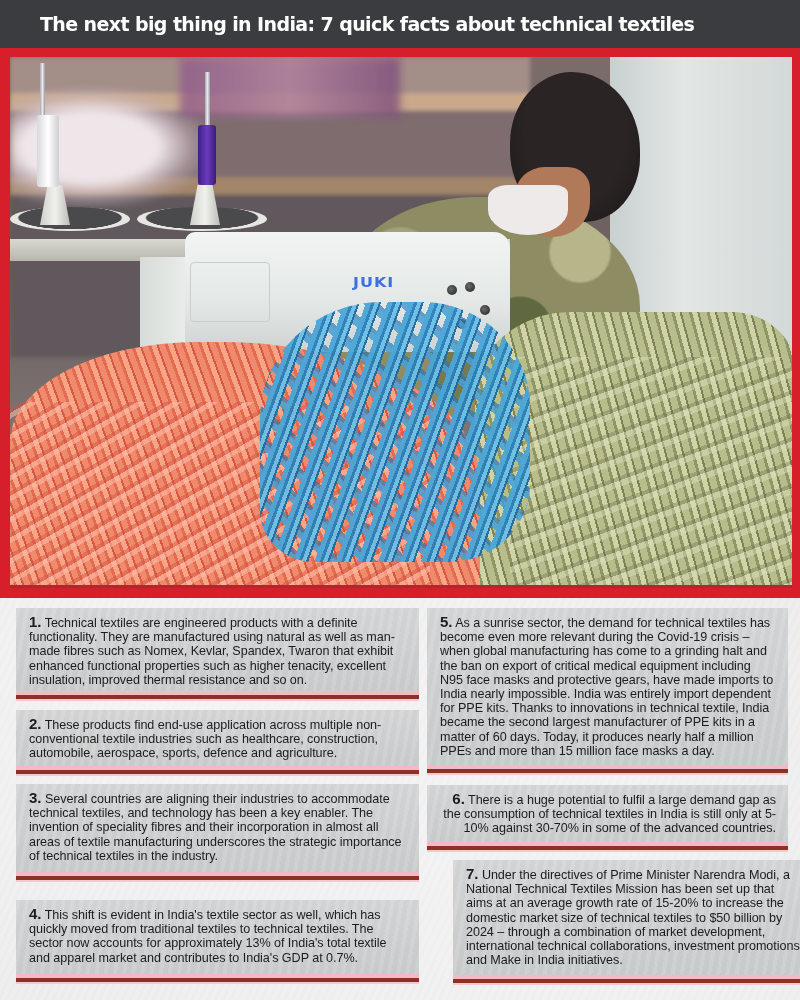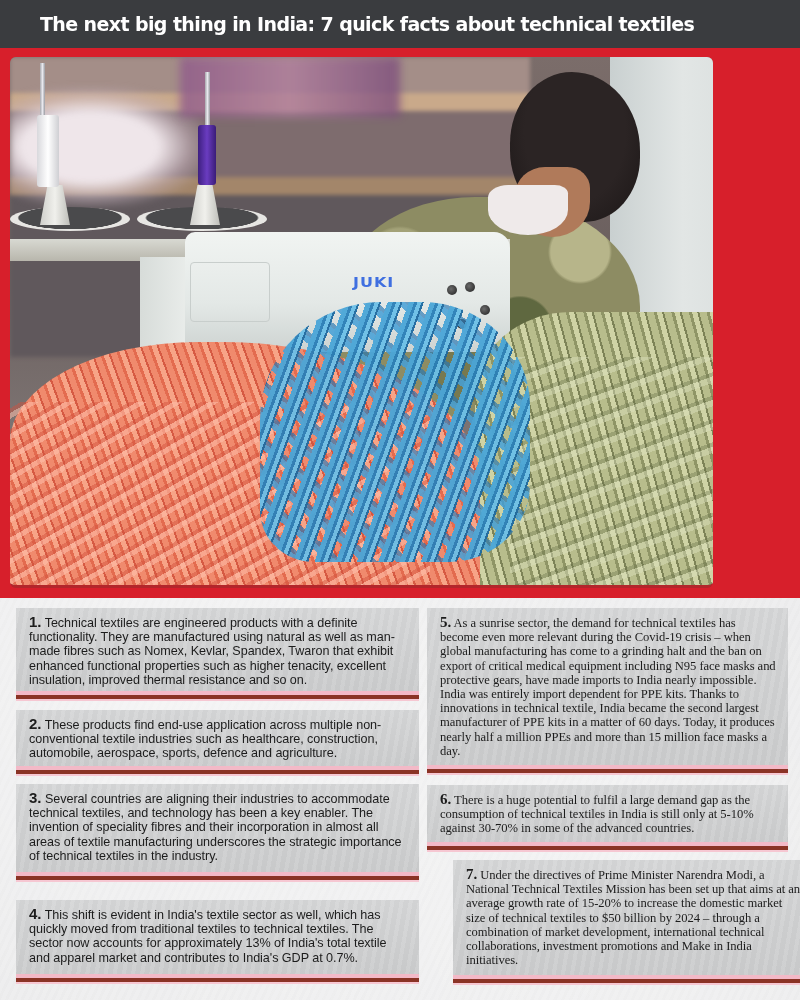--- a/index.html
+++ b/index.html
@@ -22,25 +22,24 @@
     font-size: 19px;
     letter-spacing: -0.6px;
     line-height: 48px;
     padding-left: 40px;
   }
   .frame {
     position: absolute; left: 0; top: 48px; width: 800px; height: 550px;
     background: #d71f2b;
   }
   .photo {
-    position: absolute; left: 10px; top: 57px; width: 703px; height: 531px;
+    position: absolute; left: 10px; top: 57px; width: 782px; height: 531px;
     overflow: hidden;
     background: linear-gradient(180deg, #7b6d6a 0%, #6a5f5e 40%, #8e8785 100%);
     border-bottom: 3px solid #b3262b;
-    border-radius: 6px;
   }
   .photo .bg-shelf {
     position: absolute; left: 0; top: 0; width: 520px; height: 300px;
     background:
       linear-gradient(180deg, #a48e88 0 12%, #c9a98a 12% 18%, #7e6c6e 18% 40%, #a3866a 40% 46%, #60585c 46% 100%);
     filter: blur(2px);
   }
   .photo .bg-cloth {
     position: absolute; left: 0; top: 30px; width: 200px; height: 120px;
     background: radial-gradient(ellipse at 40% 50%, #efe6ea 0 40%, rgba(200,180,190,0.5) 60%, transparent 75%);
@@ -179,21 +178,21 @@
     box-shadow: 0 -4px 0 0 #f3b9c7 inset, 0 2px 0 #f6c7d2;
     padding: 7px 12px 0 13px;
     color: #1c1c1c;
     font-family: "Liberation Sans", sans-serif;
     font-size: 12.6px;
     line-height: 14.2px;
     letter-spacing: -0.05px;
   }
   .card .num { font-weight: bold; font-size: 15px; }
   .card.left { left: 16px; width: 403px; }
-  .card.right { left: 427px; width: 361px; font-family: Liberation Serif, serif; }
+  .card.right { left: 427px; width: 361px; }
 </style>
 </head>
 <body>
 
 <div class="header">The next big thing in India: 7 quick facts about technical textiles</div>
 
 <div class="frame"></div>
 
 <div class="photo">
   <div class="bg-shelf"></div>
@@ -242,20 +241,20 @@
 </div>
 <div class="card left" style="top:900px;height:82px;">
   <span class="num">4.</span>
   <span>This shift is evident in India's textile sector as well, which has quickly moved from traditional textiles to technical textiles. The sector now accounts for approximately 13% of India's total textile and apparel market and contributes to India's GDP at 0.7%.</span>
 </div>
 
 <div class="card right" style="top:608px;height:165px;">
   <span class="num">5.</span>
   <span>As a sunrise sector, the demand for technical textiles has become even more relevant during the Covid-19 crisis – when global manufacturing has come to a grinding halt and the ban on export of critical medical equipment including N95 face masks and protective gears, have made imports to India nearly impossible. India was entirely import dependent for PPE kits. Thanks to innovations in technical textile, India became the second largest manufacturer of PPE kits in a matter of 60 days. Today, it produces nearly half a million PPEs and more than 15 million face masks a day.</span>
 </div>
-<div class="card right" style="top:785px;height:65px;">
+<div class="card right" style="top:785px;height:65px;text-align:right;">
   <span class="num">6.</span>
   <span>There is a huge potential to fulfil a large demand gap as the consumption of technical textiles in India is still only at 5-10% against 30-70% in some of the advanced countries.</span>
 </div>
 <div class="card right" style="top:860px;height:123px;margin-left:26px;">
   <span class="num">7.</span>
   <span>Under the directives of Prime Minister Narendra Modi, a National Technical Textiles Mission has been set up that aims at an average growth rate of 15-20% to increase the domestic market size of technical textiles to $50 billion by 2024 – through a combination of market development, international technical collaborations, investment promotions and Make in India initiatives.</span>
 </div>
 
 </body></html>

